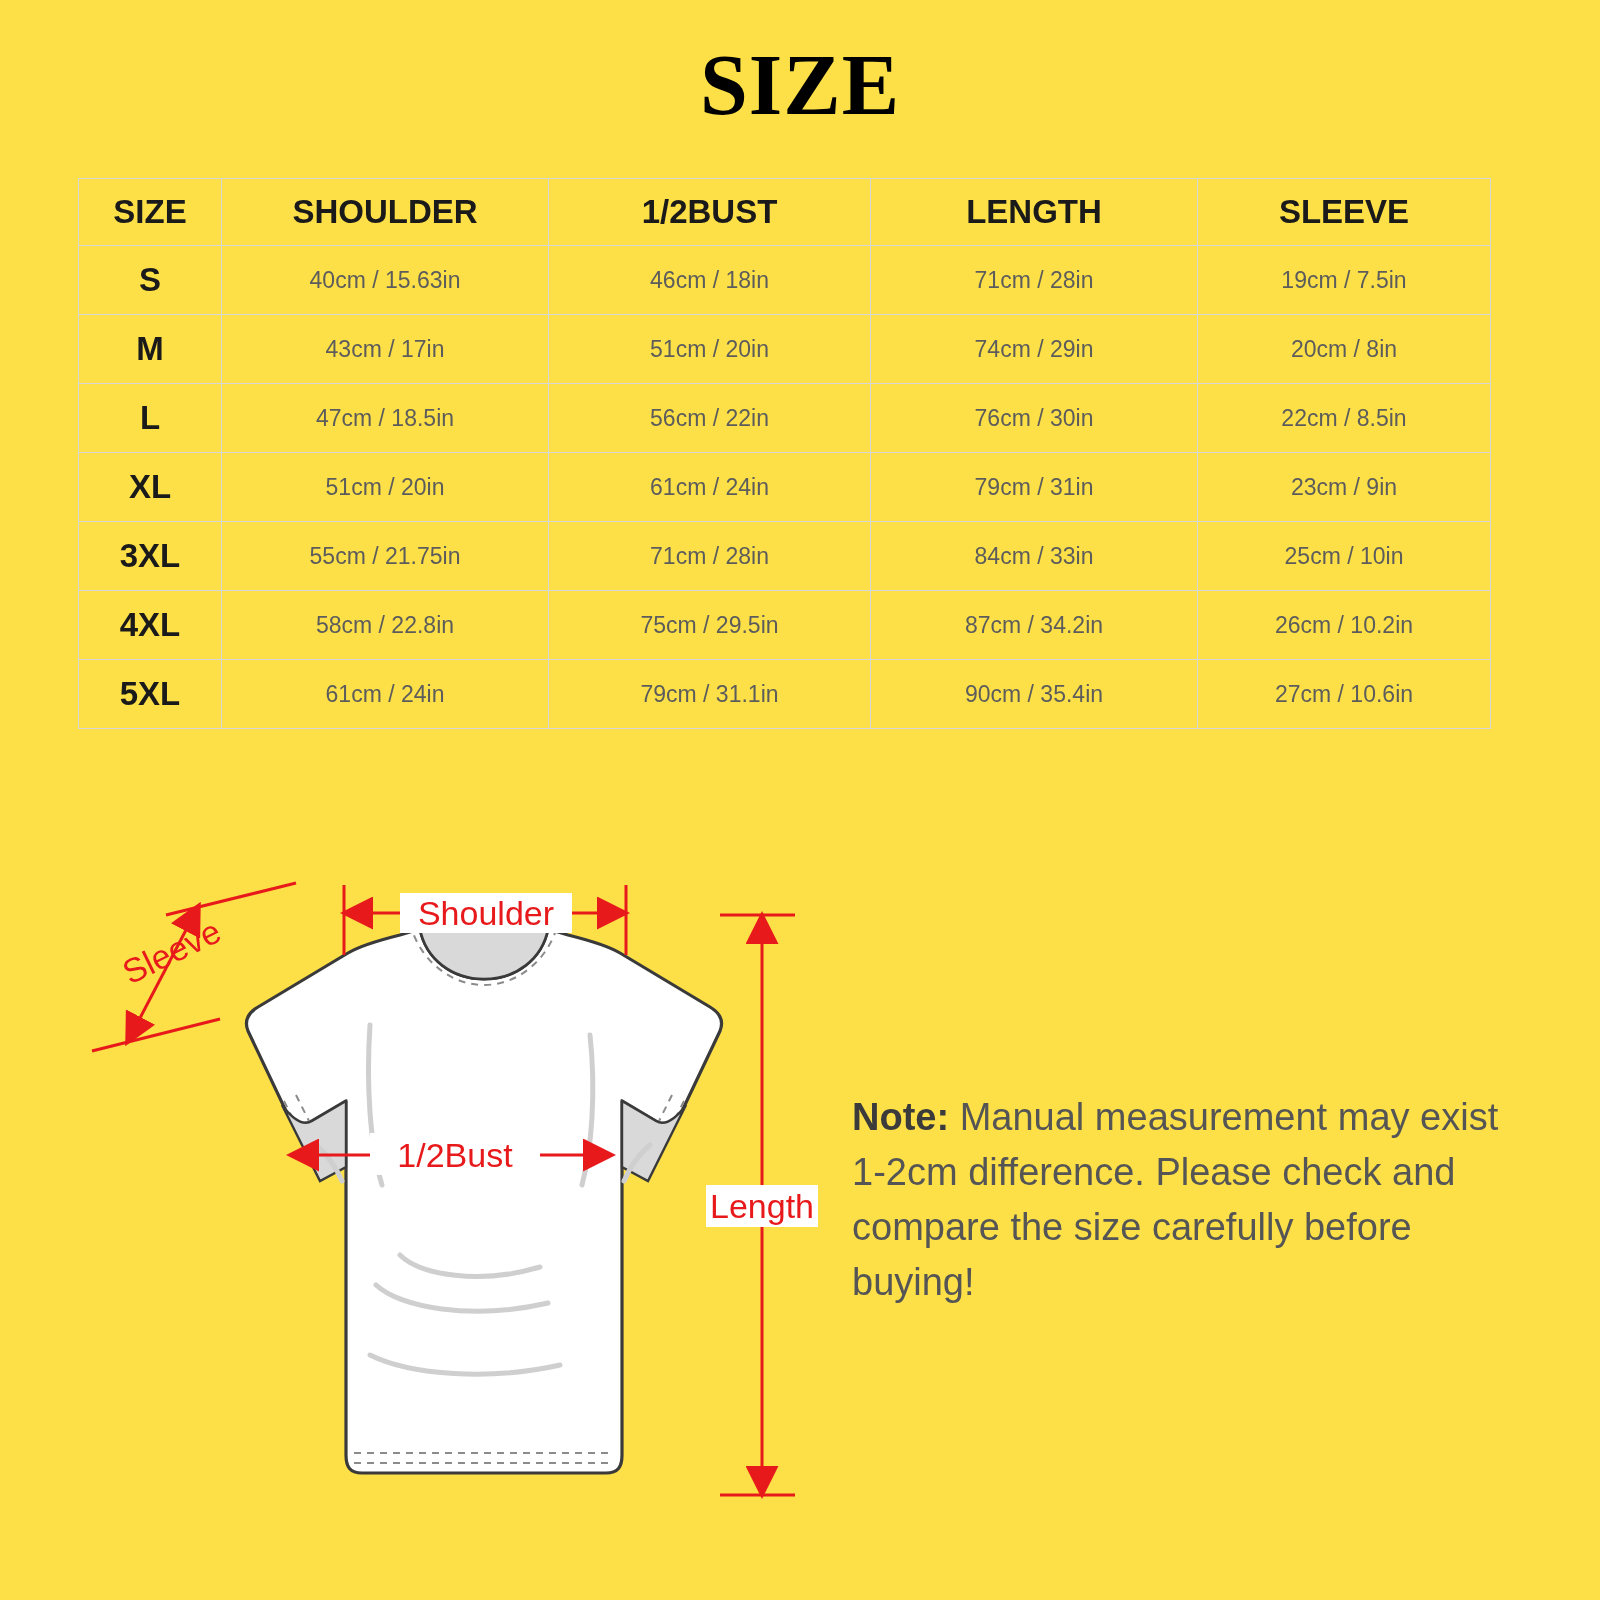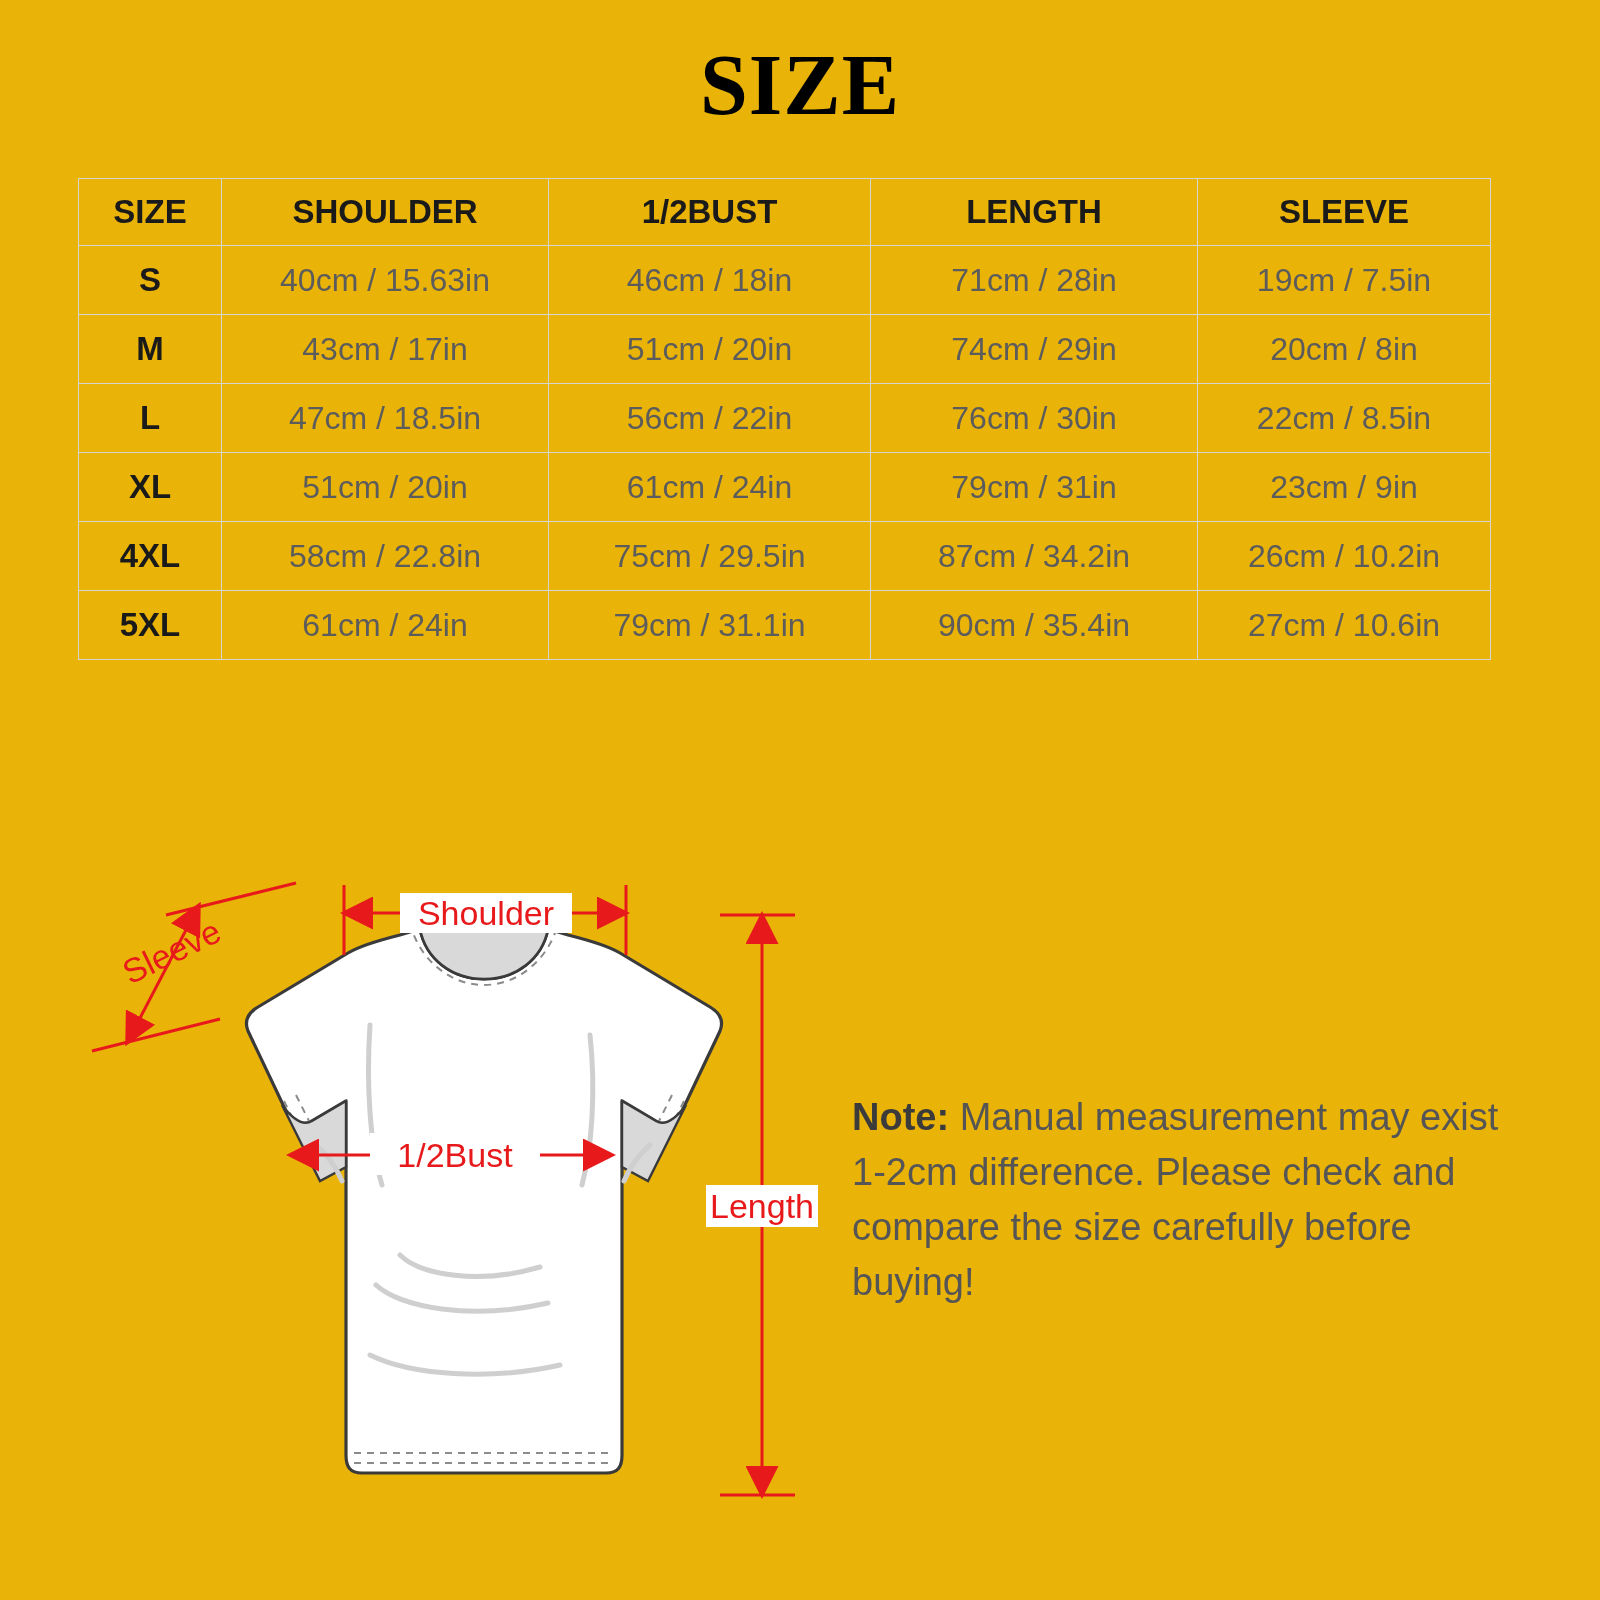--- a/index.html
+++ b/index.html
@@ -8,21 +8,21 @@
     padding: 0;
     width: 1600px;
     height: 1600px;
     background: #ffffff;
     font-family: "Liberation Sans", sans-serif;
   }
   .page {
     position: relative;
     width: 1600px;
     height: 1600px;
-    background: #eab308;
+    background: #fde047;
     overflow: hidden;
   }
 
   
   .title {
     position: absolute;
     top: 42px;
     left: 0;
     width: 1600px;
     text-align: center;
@@ -53,21 +53,21 @@
     vertical-align: middle;
   }
   table.size-table th {
     height: 67px;
     font-size: 33px;
     font-weight: 700;
     color: #1a1a1a;
   }
   table.size-table td {
     height: 69px;
-    font-size: 32px;
+    font-size: 23px;
     color: #5c5c5c;
     font-weight: 400;
   }
   table.size-table td.size-cell {
     font-size: 33px;
     font-weight: 700;
     color: #1a1a1a;
   }
   .col-size { width: 143px; }
   .col-shoulder { width: 327px; }
@@ -146,20 +146,27 @@
           <td>56cm / 22in</td>
           <td>76cm / 30in</td>
           <td>22cm / 8.5in</td>
         </tr>
         <tr>
           <td class="size-cell">XL</td>
           <td>51cm / 20in</td>
           <td>61cm / 24in</td>
           <td>79cm / 31in</td>
           <td>23cm / 9in</td>
+        </tr>
+        <tr>
+          <td class="size-cell">3XL</td>
+          <td>55cm / 21.75in</td>
+          <td>71cm / 28in</td>
+          <td>84cm / 33in</td>
+          <td>25cm / 10in</td>
         </tr>
         <tr>
           <td class="size-cell">4XL</td>
           <td>58cm / 22.8in</td>
           <td>75cm / 29.5in</td>
           <td>87cm / 34.2in</td>
           <td>26cm / 10.2in</td>
         </tr>
         <tr>
           <td class="size-cell">5XL</td>

